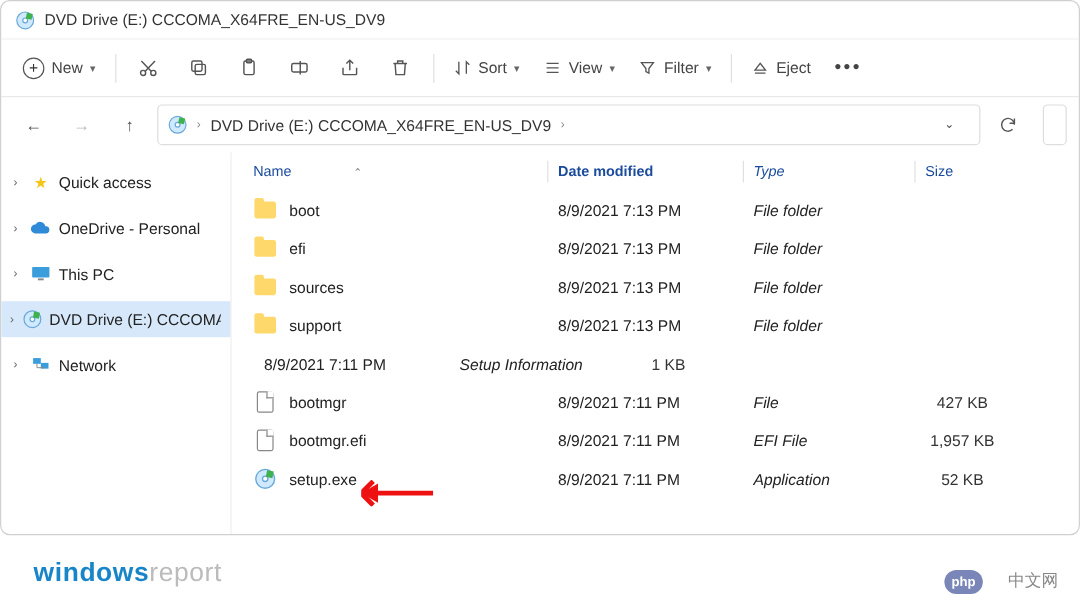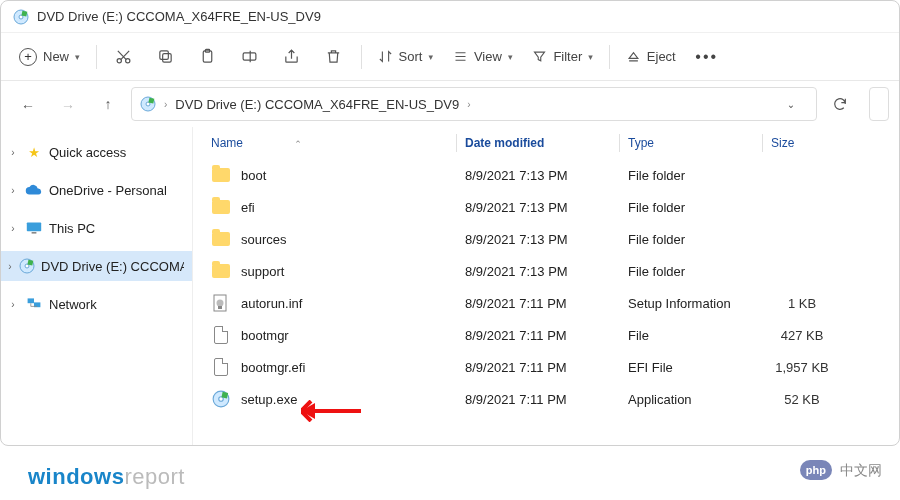--- a/index.html
+++ b/index.html
@@ -27,34 +27,34 @@
   .body { display: flex; height: calc(100% - 32px - 48px - 46px); }
   .sidebar { width: 192px; border-right: 1px solid #eee; padding-top: 10px; }
   .sbitem { display: flex; align-items: center; height: 30px; padding: 0 8px 0 6px; font-size: 13px; color: #222; gap: 6px; white-space: nowrap; overflow: hidden; }
   .sbitem .chevr { font-size: 10px; color: #666; width: 12px; text-align: center; }
   .sbitem .sbicon { width: 18px; height: 18px; display: inline-flex; align-items: center; justify-content: center; }
   .sbitem.selected { background: #d6e8fa; }
   .files { flex: 1; overflow: auto; }
   .cols { display: flex; align-items: center; height: 32px; font-size: 12px; color: #1a4b9c; padding-left: 18px; }
   .col-name { width: 245px; }
   .col-date { width: 162px; }
-  .col-type { width: 142px; }
+  .col-type { width: 142px; font-style: italic; }
   .col-size { width: 90px; text-align: center; padding-right: 12px; }
   .col-sort { font-size: 9px; color: #888; margin-left: 48px; }
   .col-sep { width: 1px; height: 18px; background: #e0e0e0; }
   .row { display: flex; align-items: center; height: 32px; font-size: 13px; color: #222; padding-left: 18px; }
   .row .ficon { width: 20px; height: 20px; margin-right: 10px; display: inline-flex; align-items: center; justify-content: center; }
   .row .col-name { width: 245px; display: flex; align-items: center; }
   .row .col-size { color: #333; }
   .arrow { position: absolute; left: 300px; top: 399px; }
   .arrow svg { display: block; }
   
   .wm-left { position: absolute; left: 28px; bottom: 10px; font-size: 22px; letter-spacing: 0.5px; color: #bbb; }
   .wm-left b { color: #1985c9; font-weight: 600; }
-  .wm-right { position: absolute; right: 18px; bottom: 20px; font-size: 14px; color: #888; display: flex; align-items: flex-end; gap: 8px; }
+  .wm-right { position: absolute; right: 18px; bottom: 5px; font-size: 14px; color: #888; display: flex; align-items: flex-start; gap: 21px; }
   .php-badge { background: #7a86b8; color: #fff; font-size: 11px; padding: 4px 6px; border-radius: 10px; font-weight: bold; }
   
   .folder-icon { width: 18px; height: 14px; background: #ffd86b; border-radius: 2px; position: relative; }
   .folder-icon::before { content:""; position:absolute; top:-3px; left:0; width:8px; height:4px; background:#ffd86b; border-radius:2px 2px 0 0; }
   .file-icon { width: 14px; height: 18px; border: 1px solid #888; border-radius: 2px; background: #fff; position: relative; }
   .file-icon::after { content:""; position:absolute; top:-1px; right:-1px; width:5px; height:5px; background:#fff; border-left:1px solid #888; border-bottom:1px solid #888; }
   .disc-icon svg, .cloud-icon svg, .app-icon svg, .inf-icon svg { display:block; }
 </style>
 </head>
 <body>
@@ -292,32 +292,20 @@
               <span>support</span>
             </div>
             <div style="width:1px;"></div>
             <div class="col-date" style="padding-left:8px;">8/9/2021 7:13 PM</div>
             <div style="width:1px;"></div>
             <div class="col-type" style="padding-left:8px;">File folder</div>
             <div style="width:1px;"></div>
             <div class="col-size"></div>
           </div>
           <div class="row">
-            <div class="col-name">
-              <span class="ficon">
-                <span class="inf-icon">
-                  <svg width="18" height="18" viewBox="0 0 18 18">
-                    <rect x="2" y="1" width="12" height="16" fill="#fff" stroke="#888"></rect>
-                    <circle cx="8" cy="9" r="3.5" fill="#bbb"></circle>
-                    <rect x="6" y="12" width="4" height="3" fill="#888"></rect>
-                  </svg>
-                </span>
-              </span>
-              <span>autorun.inf</span>
-            </div>
             <div style="width:1px;"></div>
             <div class="col-date" style="padding-left:8px;">8/9/2021 7:11 PM</div>
             <div style="width:1px;"></div>
             <div class="col-type" style="padding-left:8px;">Setup Information</div>
             <div style="width:1px;"></div>
             <div class="col-size">1 KB</div>
           </div>
           <div class="row">
             <div class="col-name">
               <span class="ficon">

